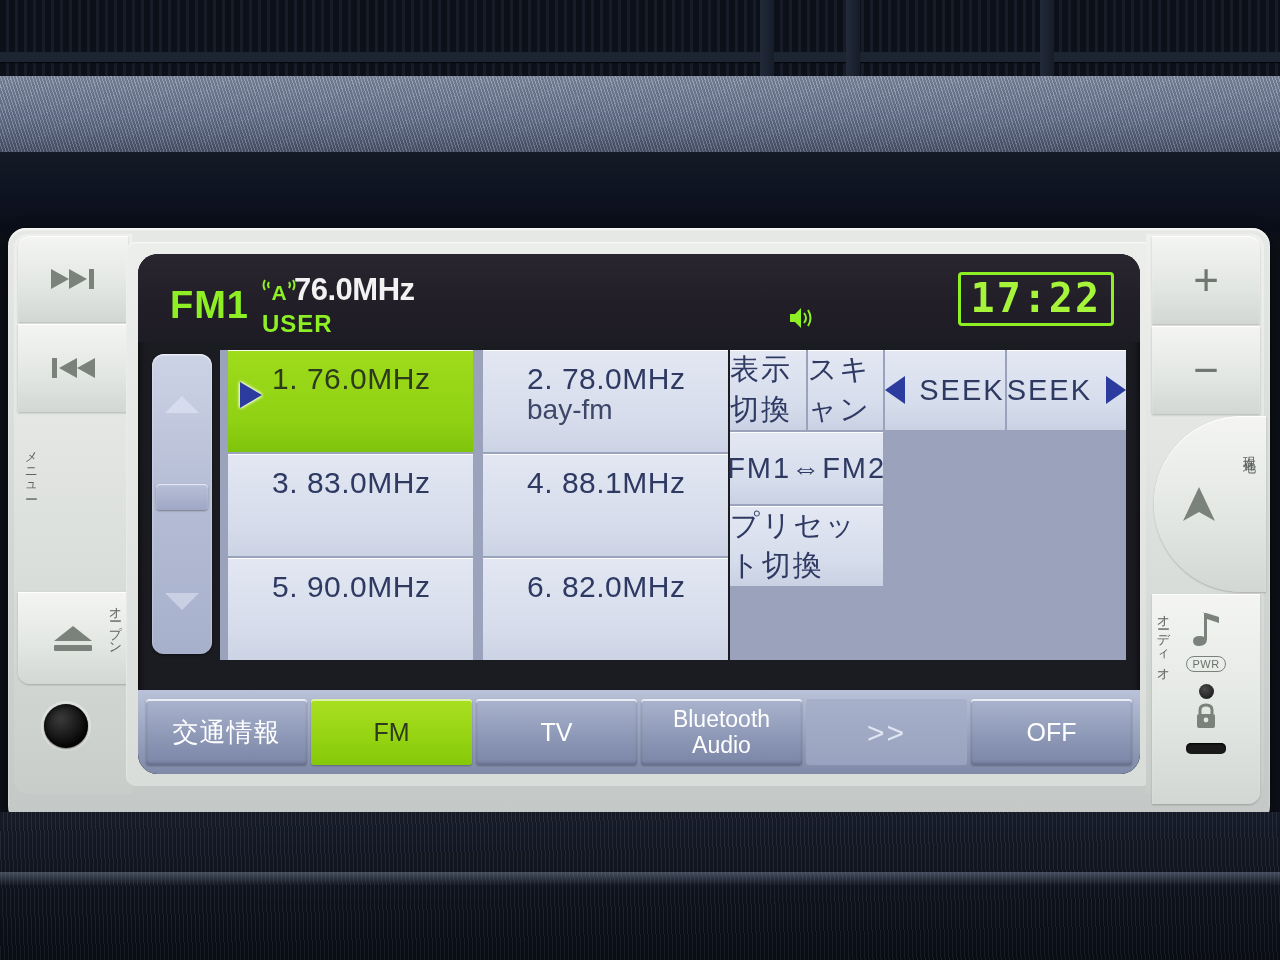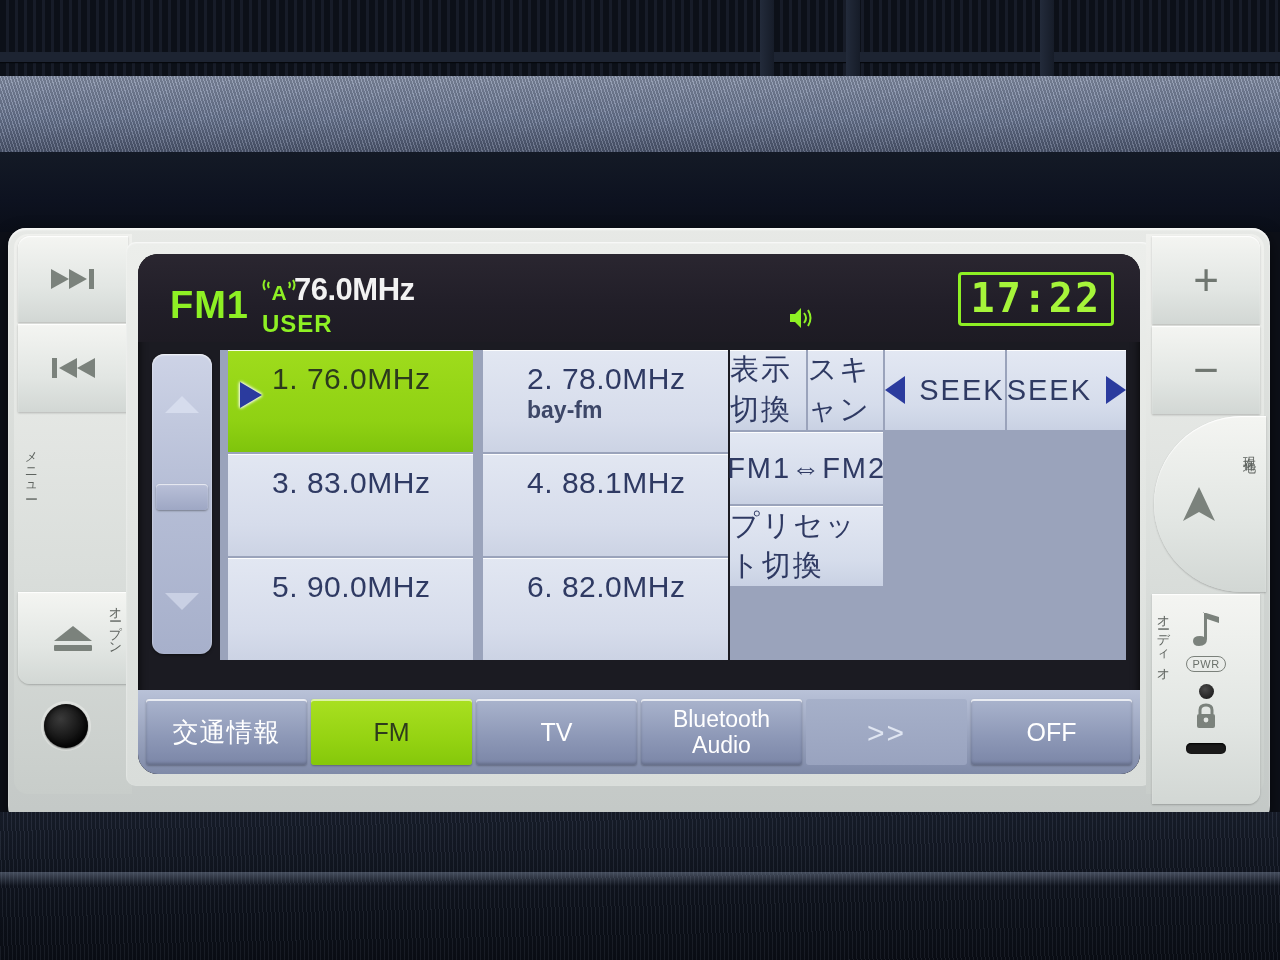--- a/index.html
+++ b/index.html
@@ -134,21 +134,21 @@
     background:linear-gradient(180deg,#e2e7f2,#d6dceb 70%,#ccd3e4);
     padding:12px 0 0 0;
     box-shadow:inset 0 1px 0 rgba(255,255,255,.9);
     margin-left:8px;
   }
   .preset.active{
     background:linear-gradient(180deg,#9fdc1c,#8fd113 70%,#7fc40c);
   }
   .p-main{font-size:30px;color:#2f3a63;padding-left:44px;letter-spacing:.5px;line-height:34px;}
   .preset.active .p-main{color:#2c3a1d;}
-  .p-sub{font-size:23px;color:#3d4768;padding-left:44px;line-height:28px;font-weight:bold;}
+  .p-sub{font-size:28px;color:#3d4768;padding-left:44px;line-height:28px;}
   .p-arrow{
     position:absolute;left:12px;top:32px;width:0;height:0;
     border-top:13px solid transparent;border-bottom:13px solid transparent;
     border-left:22px solid #2b3b9e;
     filter:drop-shadow(0 0 1.5px #ffffff) drop-shadow(0 0 1.5px #ffffff);
   }
 
   
   #ctrl-panel{
     position:absolute;left:592px;top:96px;width:396px;height:310px;

